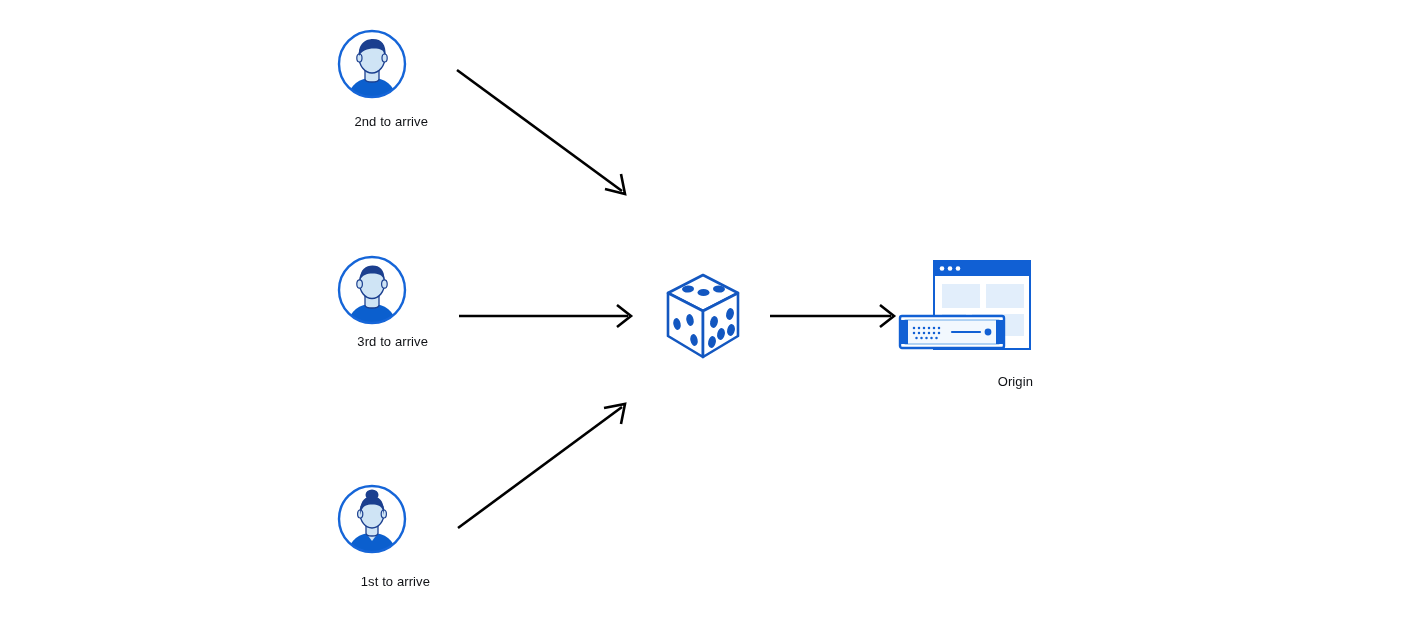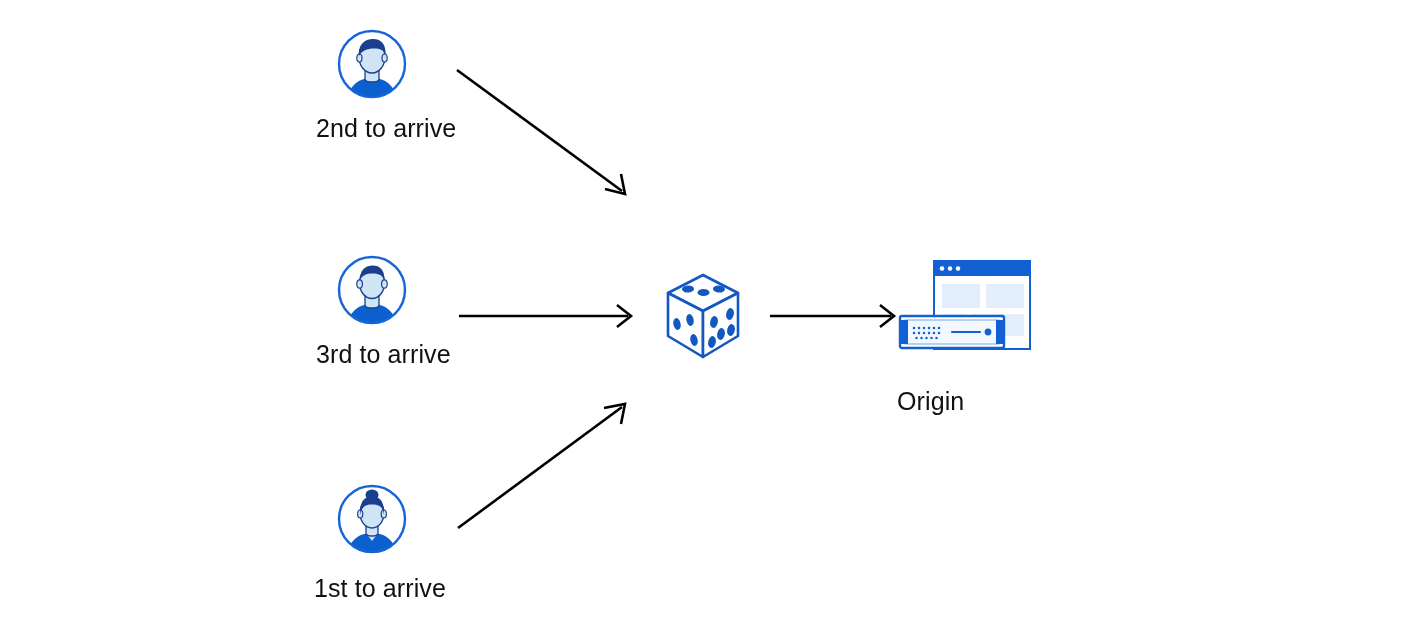--- a/index.html
+++ b/index.html
@@ -19,25 +19,25 @@
     overflow: hidden;
   }
   .node {
     position: absolute;
   }
   .icon-wrap {
     position: absolute;
   }
   .label {
     position: absolute;
-    font-size: 25px;
+    font-size: 13px;
     color: #0f1115;
     letter-spacing: 0.1px;
     white-space: nowrap;
-    text-align: left;
+    text-align: right;
     font-family: "Liberation Sans", sans-serif;
   }
   .arrows-layer {
     position: absolute;
     left: 0;
     top: 0;
     width: 1405px;
     height: 633px;
     pointer-events: none;
   }
@@ -114,21 +114,21 @@
           <path d="M36 50 C22 50 13 58 11 72 L61 72 C59 58 50 50 36 50 Z" fill="#0b5fce"></path>
           <path d="M29 41 h14 v10 c0 4 -14 4 -14 0 Z" fill="#cfe4f5" stroke="#1b3f8f" stroke-width="1.3"></path>
           <ellipse cx="36" cy="29" rx="12.5" ry="15.5" fill="#cfe4f5" stroke="#1b3f8f" stroke-width="1.4"></ellipse>
           <ellipse cx="23.6" cy="30" rx="2.8" ry="4.2" fill="#cfe4f5" stroke="#1b3f8f" stroke-width="1.2"></ellipse>
           <ellipse cx="48.4" cy="30" rx="2.8" ry="4.2" fill="#cfe4f5" stroke="#1b3f8f" stroke-width="1.2"></ellipse>
           <path d="M24 26 C24 15 30 11.5 36.5 11.5 C44 11.5 48.6 16 48.4 25.5 C46 21 42 19.5 36.5 19.5 C30.5 19.5 26.5 21 24 26 Z" fill="#1b3f8f"></path>
         </g>
         <circle cx="36" cy="36" r="33" fill="none" stroke="#1565d8" stroke-width="2.4"></circle>
       </svg>
     </div>
-    <div class="label" style="left:-20px; top:86px; width:112px;">3rd to arrive</div>
+    <div class="label" style="left:-20px; top:80px; width:112px;">3rd to arrive</div>
   </div>
 
   <div class="node" style="left:336px; top:483px;">
     <div class="icon-wrap">
       <svg width="72" height="72" viewBox="0 0 72 72" xmlns="http://www.w3.org/2000/svg">
         <defs>
             <clipPath id="clipC">
               <circle cx="36" cy="36" r="33"></circle>
             </clipPath>
           </defs>
@@ -228,16 +228,16 @@
               <circle cx="23.5" cy="80" r="1.25"></circle>
             <circle cx="28.5" cy="80" r="1.25"></circle>
               <circle cx="33.5" cy="80" r="1.25"></circle>
             <circle cx="38.5" cy="80" r="1.25"></circle>
           </g>
           <line x1="54" y1="74" x2="82" y2="74" stroke="#1160d4" stroke-width="2.2" stroke-linecap="round"></line>
           <circle cx="90" cy="74" r="3.4" fill="#1160d4"></circle>
         </g>
       </svg>
     </div>
-    <div class="label" style="left:-1px; top:129px; width:136px;">Origin</div>
+    <div class="label" style="left:-1px; top:116px; width:136px;">Origin</div>
   </div>
 
 </div>
 
 </body></html>

